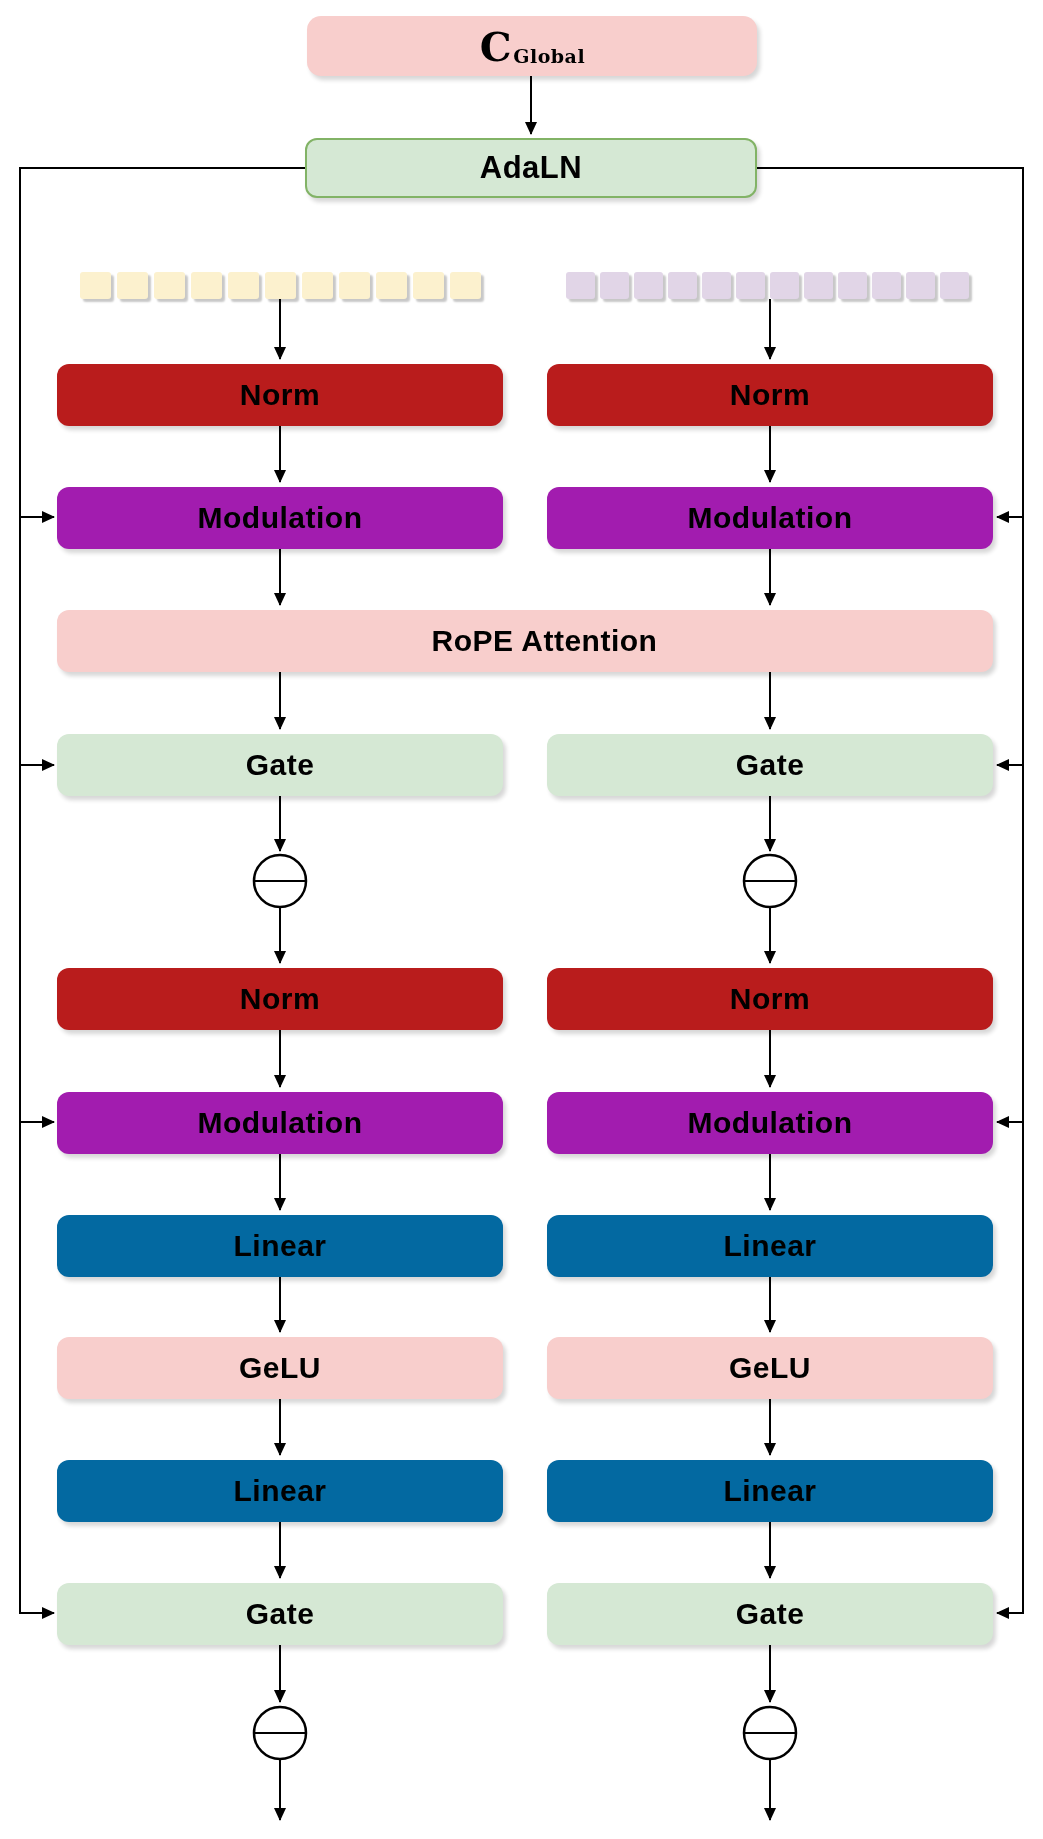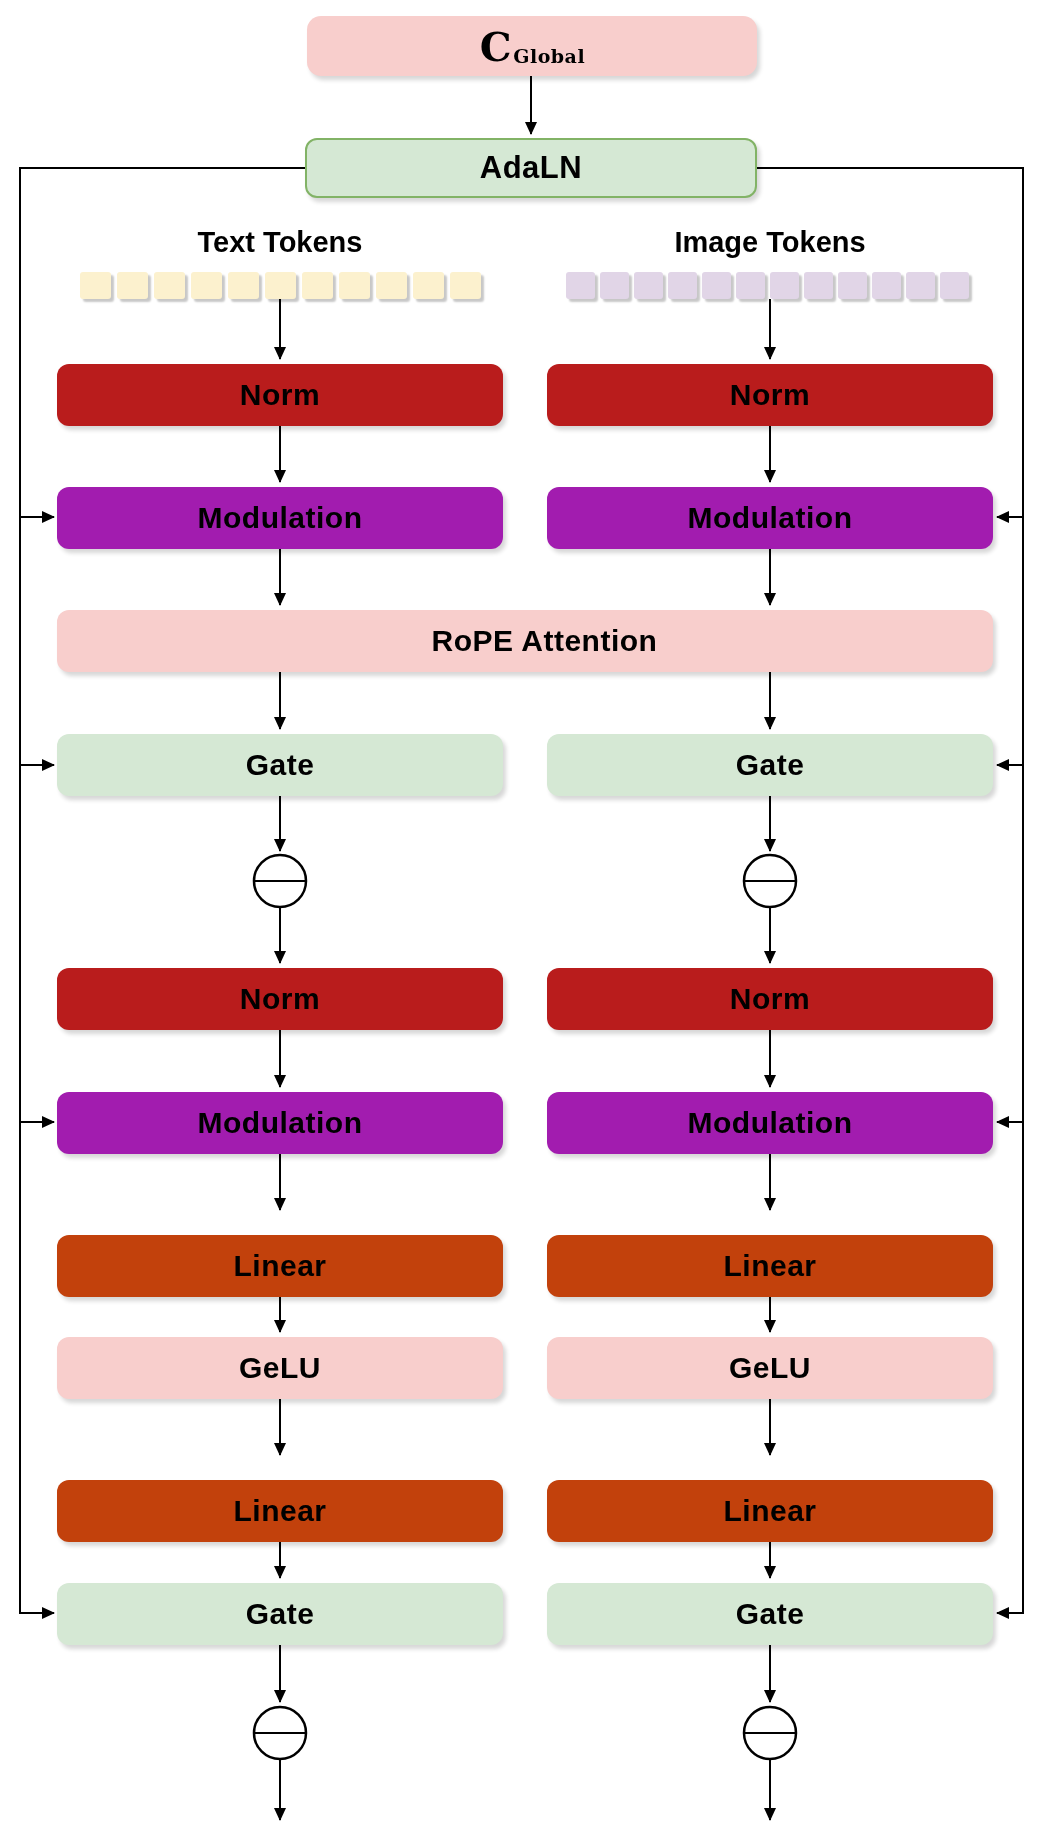--- a/index.html
+++ b/index.html
@@ -17,21 +17,21 @@
     border-radius:12px;
     font-weight:bold;font-size:30px;color:#000;
     box-shadow:3px 4px 4px rgba(0,0,0,0.16);
     z-index:2;box-sizing:border-box;
     letter-spacing:0.5px;
   }
   .pink{background:#F8CECC;}
   .green{background:#D5E8D4;}
   .orange{background:#b91c1c;}
   .blue{background:#a21caf;}
-  .yellow{background:#c2410c;margin-top:20px;}
+  .yellow{background:#0369a1;}
   .adaln{border:2px solid #82B366;font-size:31px;text-align:center;}
   .cglobal{
     font-family:"DejaVu Serif", serif;
     font-size:40px;border-radius:14px;
   }
   .cglobal .sub{
     font-size:19px;
     position:relative;top:10px;left:1px;
   }
   .col-header{
@@ -122,22 +122,20 @@
   </svg>
 
   <div class="node pink cglobal" style="left:307px;top:16px;width:450px;height:60px;">
     <span>C</span>
       <span class="sub">Global</span>
   </div>
   <div class="node green adaln" style="left:305px;top:138px;width:452px;height:60px;">
     <span>AdaLN</span>
   </div>
 
-  <div class="col-header" style="left:57px;top:226px;">Text Tokens</div>
-  <div class="col-header" style="left:547px;top:226px;">Image Tokens</div>
 
   <div class="tokens tokens-text">
       <span class="tok"></span>
       <span class="tok"></span>
       <span class="tok"></span>
       <span class="tok"></span>
       <span class="tok"></span>
       <span class="tok"></span>
       <span class="tok"></span>
       <span class="tok"></span>

